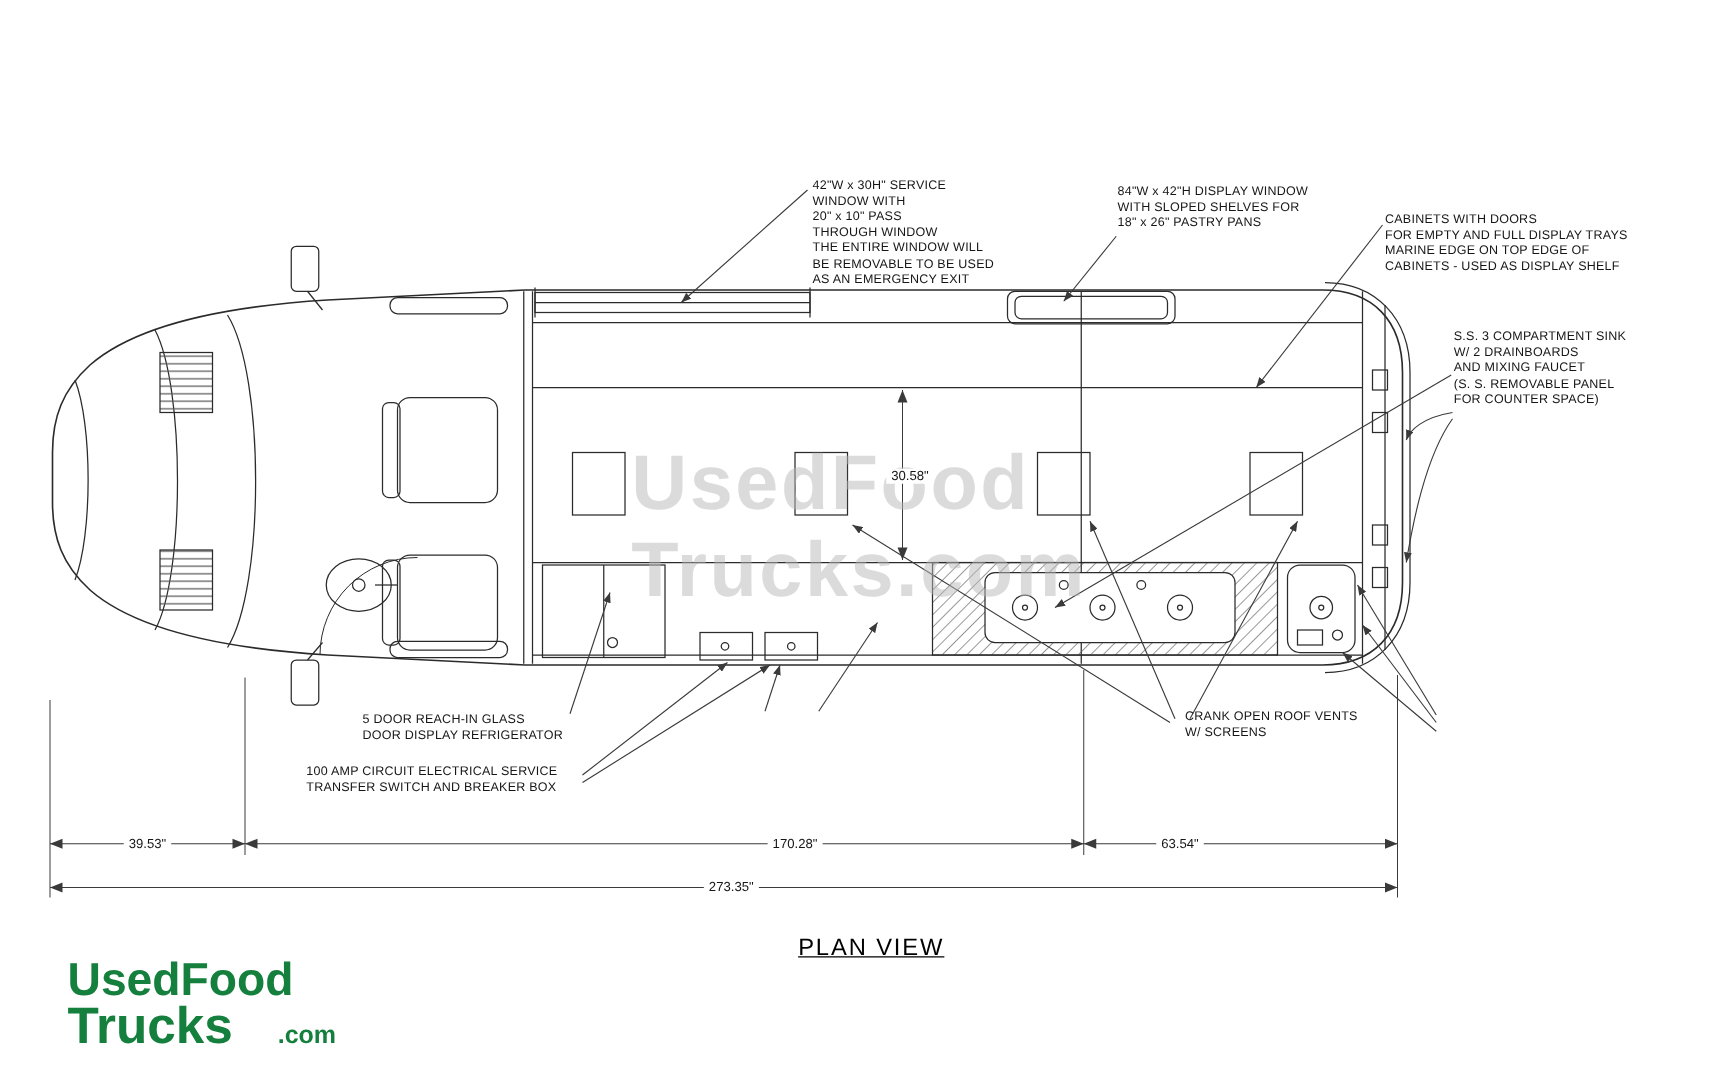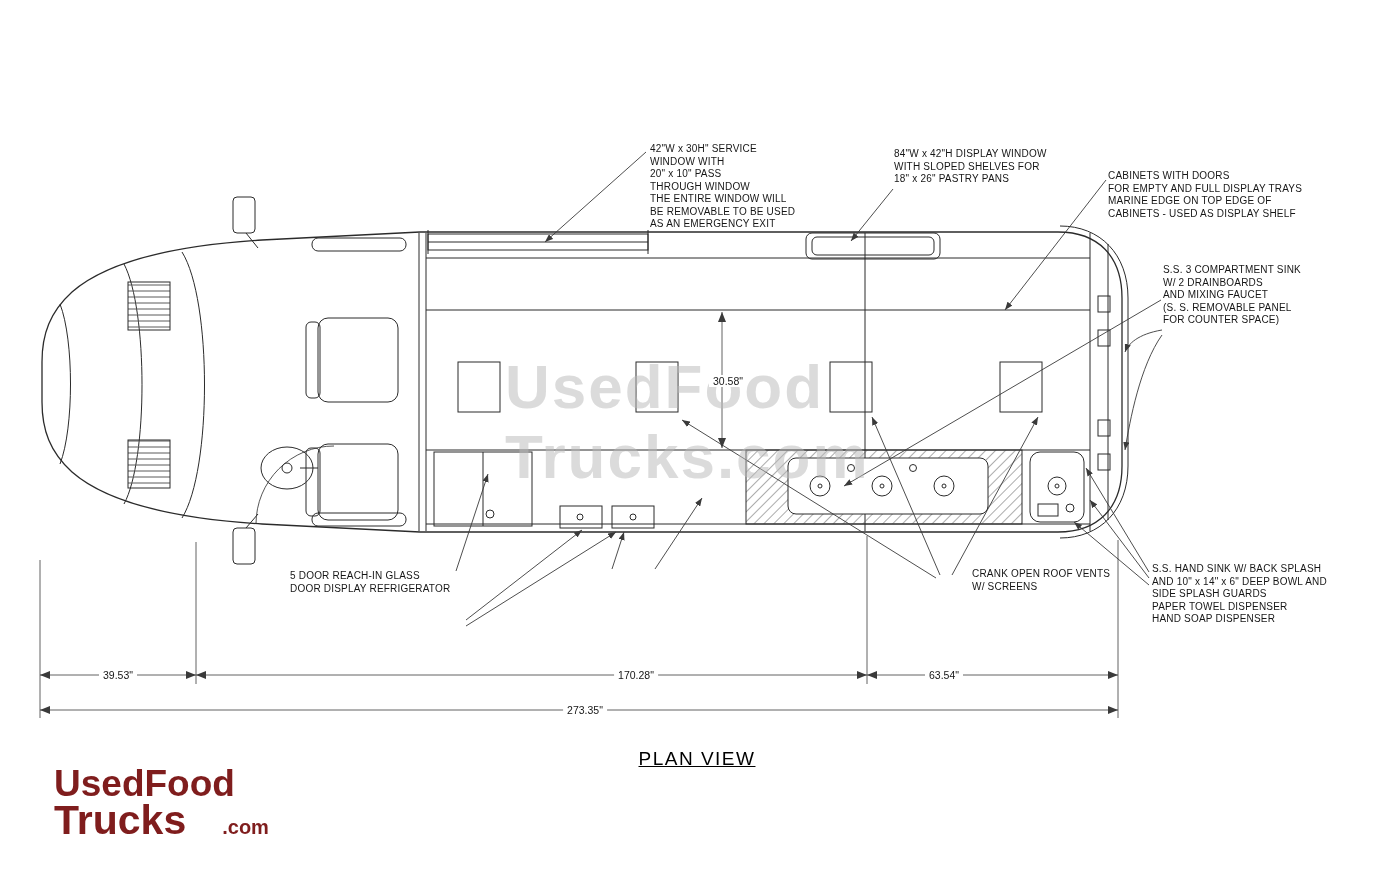--- a/index.html
+++ b/index.html
@@ -19,21 +19,21 @@
   .title{
     position:absolute;left:0;right:0;top:748px;text-align:center;
     font-size:19px;letter-spacing:1.5px;color:#000;margin-left:16px;
   }
   .title span{text-decoration:underline;}
   .watermark{
     position:absolute;left:505px;top:352px;font-weight:bold;
     font-size:62px;line-height:70px;letter-spacing:2px;color:#b9b9b9;
     opacity:.5;white-space:pre-line;pointer-events:none;
   }
-  .logo{position:absolute;left:54px;top:766px;color:#7f1d1d;font-weight:bold;line-height:.95;}
+  .logo{position:absolute;left:54px;top:766px;color:#15803d;font-weight:bold;line-height:.95;}
   .logo .l1{font-size:37px;display:block;}
   .logo .l2{font-size:41px;}
   .logo .suffix{font-size:20px;margin-left:36px;}
 </style>
 </head>
 <body>
 
 <div class="canvas">
 
   <svg class="drawing" width="1378" height="871" viewBox="0 0 1378 871">
@@ -209,27 +209,24 @@
 FOR EMPTY AND FULL DISPLAY TRAYS
 MARINE EDGE ON TOP EDGE OF
 CABINETS - USED AS DISPLAY SHELF</div>
   <div class="callout" style="left:1163px;top:264px;">S.S. 3 COMPARTMENT SINK
 W/ 2 DRAINBOARDS
 AND MIXING FAUCET
 (S. S. REMOVABLE PANEL
 FOR COUNTER SPACE)</div>
   <div class="callout" style="left:290px;top:570px;">5 DOOR REACH-IN GLASS
 DOOR DISPLAY REFRIGERATOR</div>
-  <div class="callout" style="left:972px;top:568px;">CRANK OPEN ROOF VENTS
+  <div class="callout" style="left:245px;top:612px;">100 AMP CIRCUIT ELECTRICAL SERVICE
+TRANSFER SWITCH AND BREAKER BOX</div>
+  <div class="callout" style="left:948px;top:568px;">CRANK OPEN ROOF VENTS
 W/ SCREENS</div>
-  <div class="callout" style="left:1152px;top:563px;">S.S. HAND SINK W/ BACK SPLASH
-AND 10" x 14" x 6" DEEP BOWL AND
-SIDE SPLASH GUARDS
-PAPER TOWEL DISPENSER
-HAND SOAP DISPENSER</div>
 
   <div class="dimlabel" style="left:118px;top:675px;">39.53"</div>
   <div class="dimlabel" style="left:636px;top:675px;">170.28"</div>
   <div class="dimlabel" style="left:944px;top:675px;">63.54"</div>
   <div class="dimlabel" style="left:585px;top:710px;">273.35"</div>
   <div class="dimlabel" style="left:728px;top:381px;">30.58"</div>
 
   <div class="title">
     <span>PLAN VIEW</span>
   </div>

